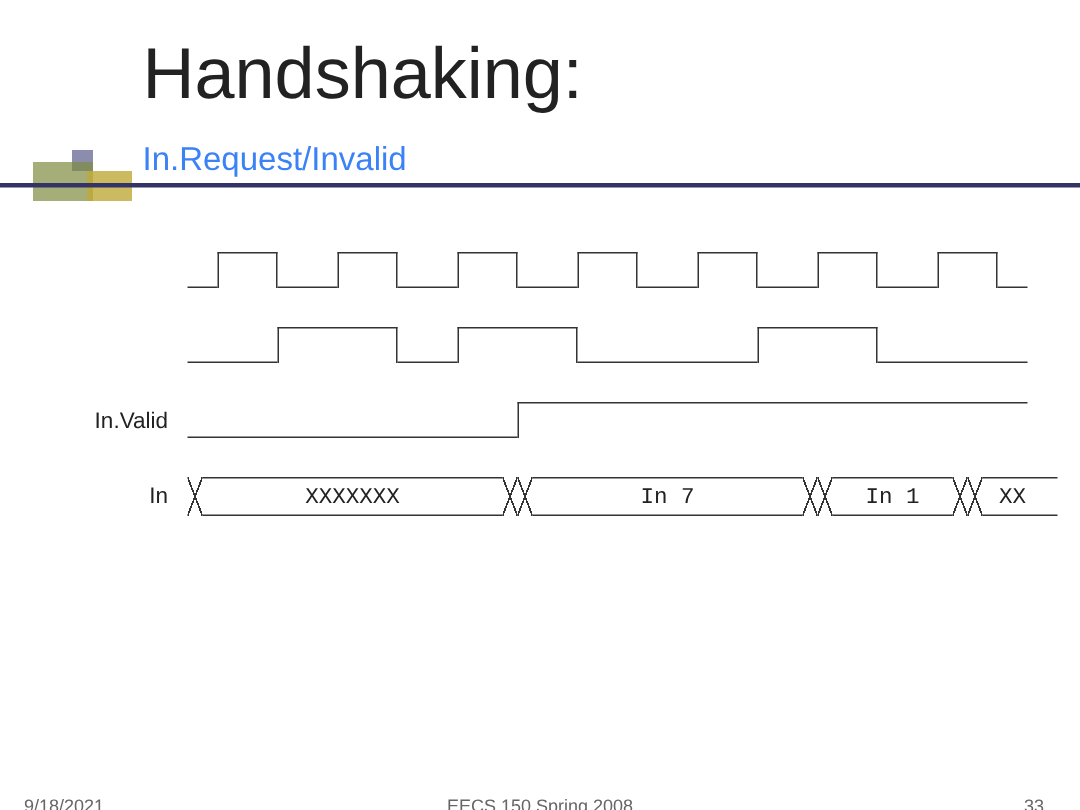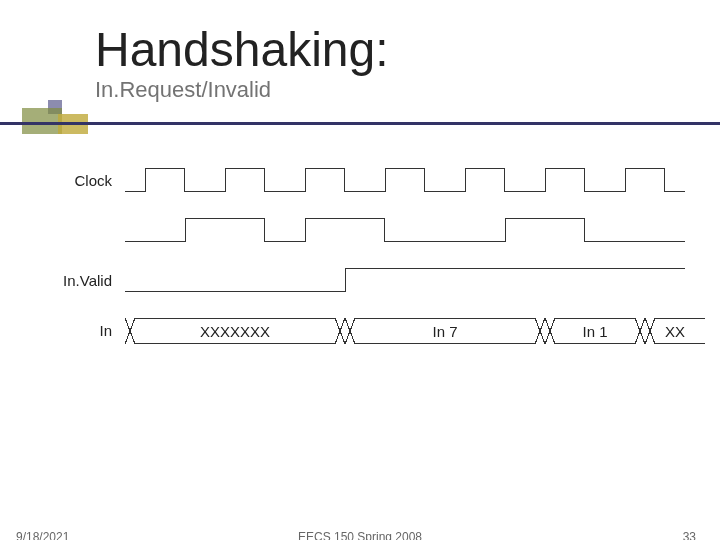--- a/index.html
+++ b/index.html
@@ -1,20 +1,20 @@
 <!DOCTYPE html>
 <html><head>
 <meta charset="utf-8">
 <style>
   * { box-sizing: border-box; margin: 0; padding: 0; }
   html, body { width: 720px; height: 540px; font-family: Verdana, Arial, sans-serif; background: #fff; }
   .slide { position: relative; width: 720px; height: 540px; overflow: hidden; }
   .title-block { position: absolute; left: 95px; top: 22px; }
   .title { font-size: 48px; font-weight: normal; color: #222; }
-  .subtitle { font-size: 22px; color: #737373; margin-top: 0px; }
+  .subtitle { font-size: 22px; color: #3b82f6; margin-top: 16px; }
   .rule { position: absolute; left: 0; top: 122px; width: 720px; height: 14px; }
   .rule .bar1 { position: absolute; left: 0; top: 0; width: 720px; height: 3px; background: #333366; }
   .rule .sq1 { position: absolute; left: 22px; top: -14px; width: 40px; height: 26px; background: #7f8c3f; opacity: 0.7; }
   .rule .sq2 { position: absolute; left: 58px; top: -8px; width: 30px; height: 20px; background: #bfa93a; opacity: 0.8; }
   .rule .sq3 { position: absolute; left: 48px; top: -22px; width: 14px; height: 14px; background: #2e2e6e; opacity: 0.55; }
   .diagram { position: absolute; left: 30px; top: 160px; width: 660px; height: 220px; }
   .row { position: absolute; left: 0; width: 660px; height: 40px; }
   .row-label { position: absolute; left: 0; width: 88px; height: 40px; display: flex; align-items: center; justify-content: flex-end; padding-right: 6px; font-size: 15px; color: #222; }
   .wavearea { position: absolute; left: 95px; top: 0; width: 560px; height: 40px; }
   
@@ -23,21 +23,21 @@
   .wv-low { position: absolute; bottom: 8px; height: 0; border-top: 1.5px solid #333; }
   .wv-hi  { position: absolute; bottom: 8px; height: 24px; border-top: 1.5px solid #333; border-left: 1.5px solid #333; border-right: 1.5px solid #333; }
   
   .bus-seg { position: absolute; bottom: 6px; height: 26px; }
   .bus-seg .top { position: absolute; top: 0; left: 10px; right: 10px; border-top: 1.5px solid #333; }
   .bus-seg .bot { position: absolute; bottom: 0; left: 10px; right: 10px; border-top: 1.5px solid #333; }
   .bus-seg .xl  { position: absolute; left: 0; top: 0; width: 10px; height: 26px; }
   .bus-seg .xr  { position: absolute; right: 0; top: 0; width: 10px; height: 26px; }
   .xdiag1 { position: absolute; left: 0; top: 0; width: 100%; height: 100%; background: linear-gradient(to top right, transparent 47%, #333 47%, #333 53%, transparent 53%); }
   .xdiag2 { position: absolute; left: 0; top: 0; width: 100%; height: 100%; background: linear-gradient(to top left,  transparent 47%, #333 47%, #333 53%, transparent 53%); }
-  .bus-lbl { position: absolute; top: 0; bottom: 0; left: 10px; right: 10px; display: flex; align-items: center; justify-content: center; font-size: 15px; color: #222; }
+  .bus-lbl { position: absolute; top: 0; bottom: 0; left: 10px; right: 10px; display: flex; align-items: center; justify-content: center; font-size: 15px; color: #222; font-family: Liberation Mono, monospace; }
   .bullets { position: absolute; left: 80px; top: 395px; }
   .bullets li { list-style: none; font-size: 23px; color: #222; margin-bottom: 6px; }
   .bullets li .b { display: inline-block; width: 10px; height: 10px; background: #2e2e6e; margin-right: 16px; vertical-align: middle; position: relative; top: -2px; }
   .footer { position: absolute; left: 0; bottom: 10px; width: 720px; font-size: 12px; color: #666; }
   .footer .date { position: absolute; left: 16px; }
   .footer .course { position: absolute; left: 0; width: 720px; text-align: center; }
   .footer .page { position: absolute; right: 24px; }
 </style>
 </head>
 <body>
@@ -52,21 +52,20 @@
   <div class="rule">
     <div class="sq3"></div>
     <div class="sq1"></div>
     <div class="sq2"></div>
     <div class="bar1"></div>
   </div>
 
   <div class="diagram">
 
     <div class="row" style="top:0;">
-      <div class="row-label">Clock</div>
       <div class="wavearea">
 
         <div class="wv-low" style="left:0px;width:20px;"></div>
         <div class="clk-seg" style="left:20px;width:40px;"></div>
         <div class="wv-low" style="left:60px;width:40px;"></div>
         <div class="clk-seg" style="left:100px;width:40px;"></div>
         <div class="wv-low" style="left:140px;width:40px;"></div>
         <div class="clk-seg" style="left:180px;width:40px;"></div>
         <div class="wv-low" style="left:220px;width:40px;"></div>
         <div class="clk-seg" style="left:260px;width:40px;"></div>

